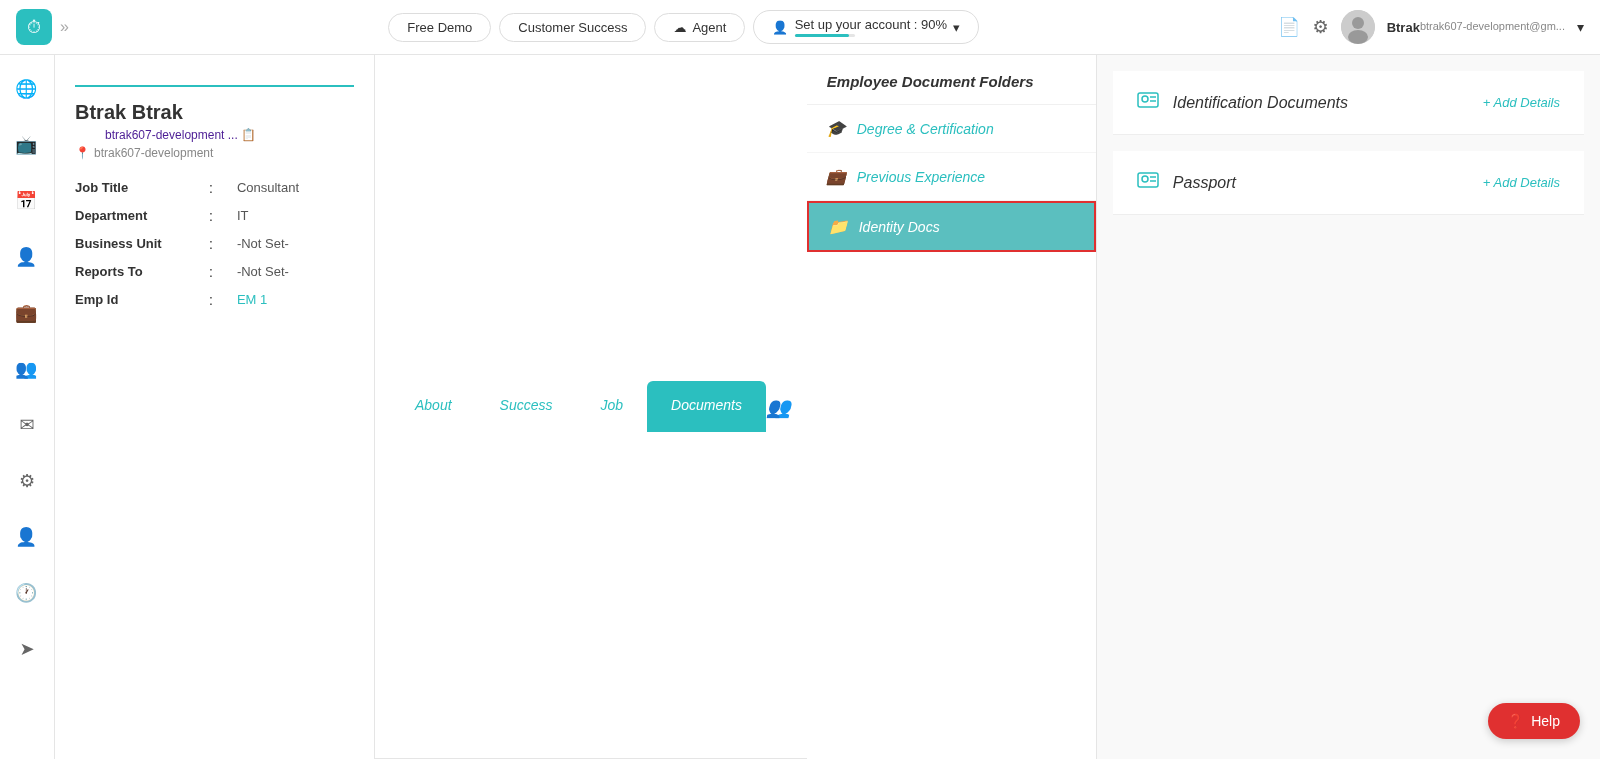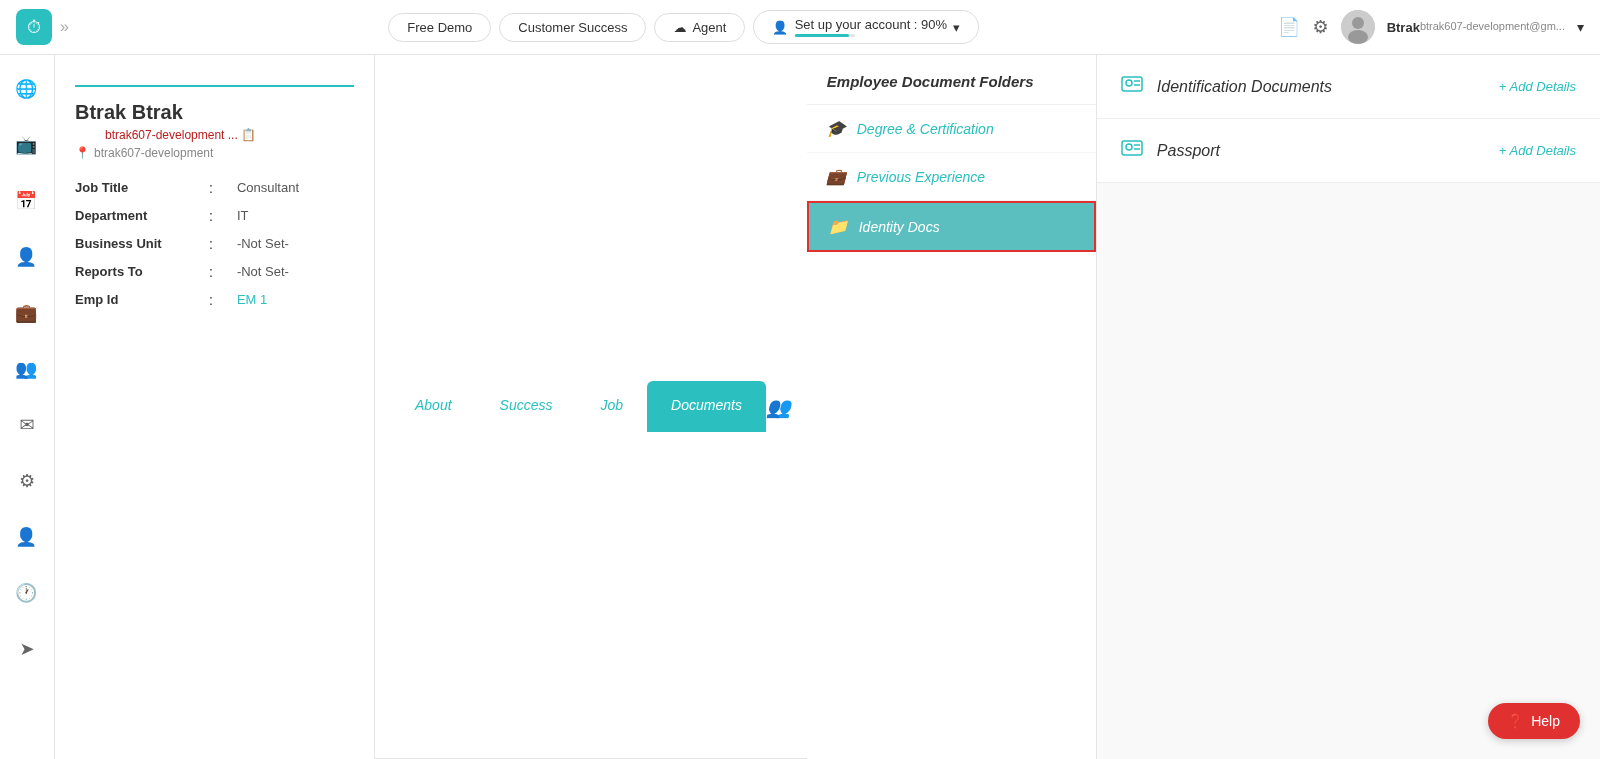--- a/index.html
+++ b/index.html
@@ -78,21 +78,21 @@
     }
     .camera-btn {
       position: absolute; bottom: 8px; right: 8px;
       width: 32px; height: 32px; border-radius: 50%; background: #fff;
       border: 2px solid #e5e5e5; display: flex; align-items: center;
       justify-content: center; cursor: pointer; color: #555; font-size: 15px;
       box-shadow: 0 1px 4px rgba(0,0,0,0.15);
     }
     .divider { height: 2px; background: #2bbfbf; margin: 10px 0 14px; }
     .employee-name { font-size: 20px; font-weight: 700; margin-bottom: 4px; }
-    .employee-email { font-size: 12px; color: #b91c1c; display: flex; align-items: center; gap: 4px; margin-bottom: 4px; padding-left: 30px; }
+    .employee-email { font-size: 12px; color: #4c1d95; display: flex; align-items: center; gap: 4px; margin-bottom: 4px; padding-left: 30px; }
     .employee-dept { font-size: 12px; color: #888; display: flex; align-items: center; gap: 4px; margin-bottom: 14px; }
     .info-table { width: 100%; }
     .info-row { display: flex; gap: 24px; padding: 6px 0; }
     .info-label { font-weight: 600; min-width: 110px; color: #333; font-size: 13px; }
     .info-sep { color: #333; }
     .info-value { color: #555; font-size: 13px; }
     .info-value.highlight { color: #2bbfbf; }
 
     
     .content-area { flex: 1; display: flex; flex-direction: row; overflow: hidden; font-style: italic; }
@@ -132,21 +132,21 @@
     }
     .folder-item.active {
       background: #5bbfbf; color: #fff; border: 2px solid #e03030;
     }
     .folder-item.active .folder-icon { color: #fff; }
     .folder-icon { font-size: 16px; }
 
     
     .docs-main { flex: 1; padding: 0; background: #f9f9f9; overflow-y: auto; }
     .doc-section {
-      background: #fff; margin: 0; padding: 18px 24px;
+      background: #fff; margin: 16px; padding: 18px 24px;
       border-bottom: 1px solid #eee; display: flex; align-items: center;
     }
     .doc-section-icon { color: #2bbfbf; font-size: 20px; margin-right: 14px; }
     .doc-section-title { font-size: 16px; color: #333; flex: 1; }
     .add-details-btn {
       color: #2bbfbf; font-size: 13px; cursor: pointer;
       display: flex; align-items: center; gap: 4px;
     }
 
     

